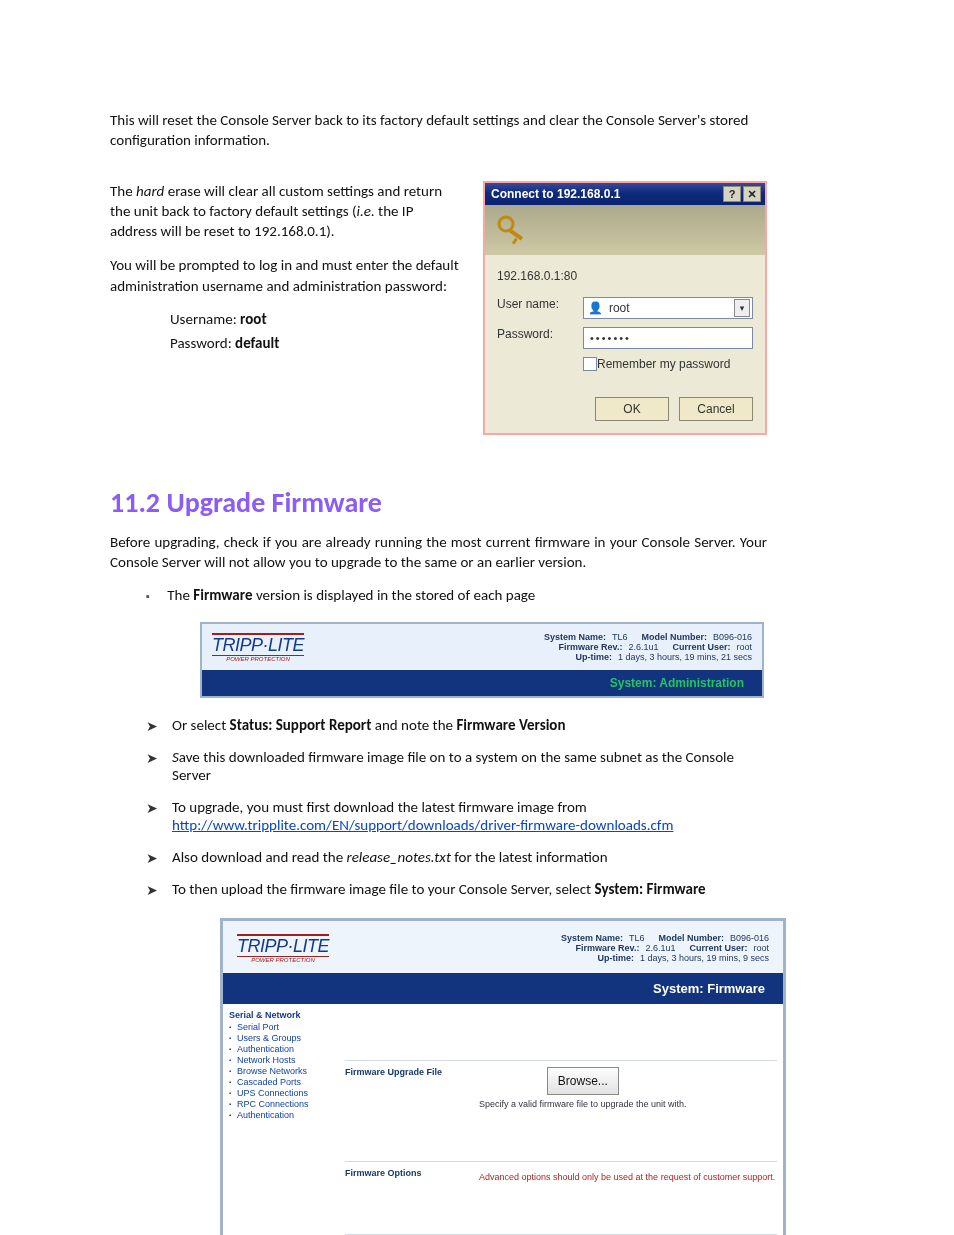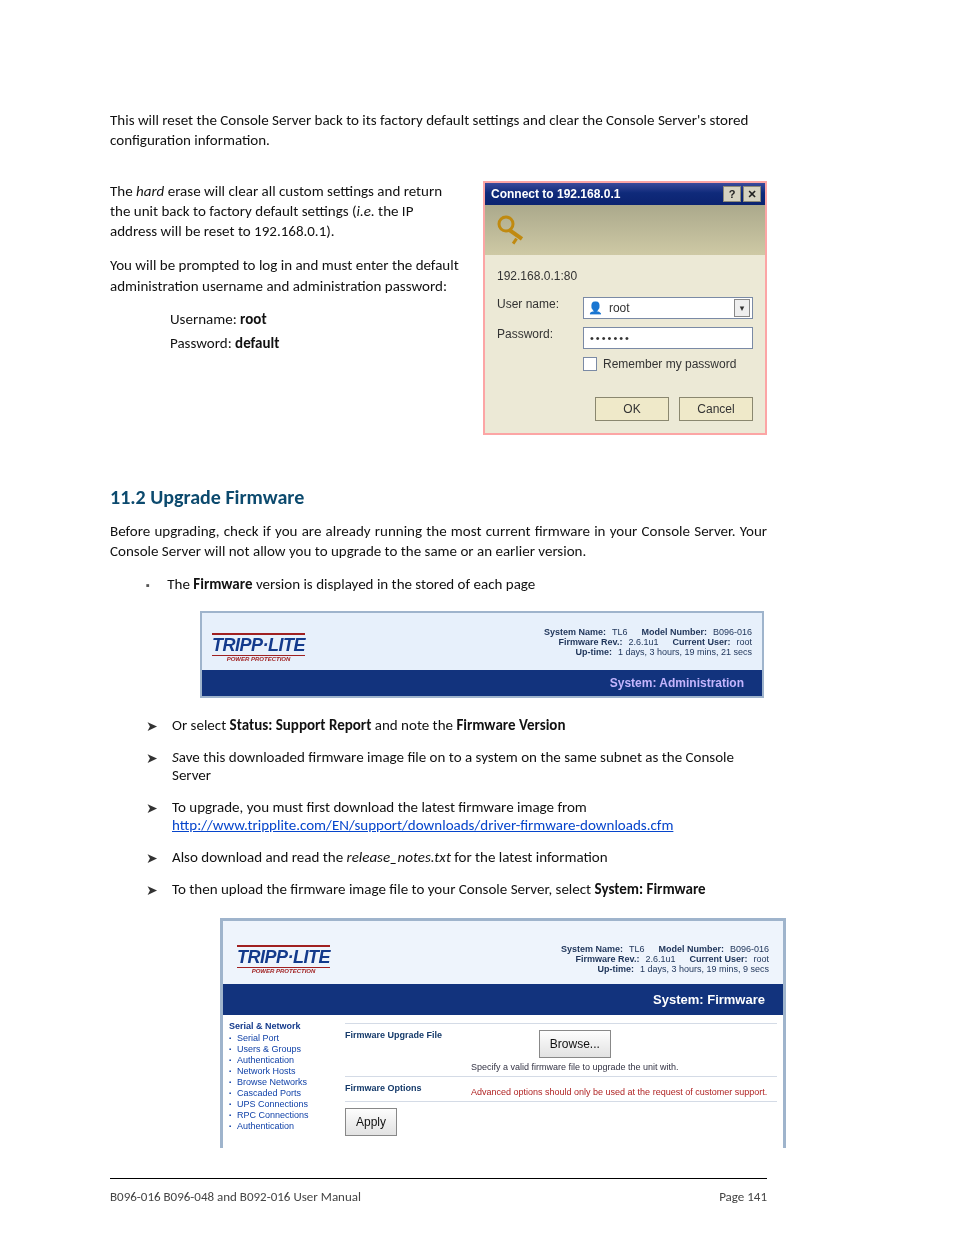--- a/index.html
+++ b/index.html
@@ -76,33 +76,33 @@
     height: 20px;
   }
   .dinput.sel { justify-content: space-between; padding-right: 2px; }
   .dinput .uicon { font-size: 12px; padding: 0 6px 0 4px; color: #b06a00; }
   .dinput .txt { font-size: 12px; }
   .dinput .pw { letter-spacing: 2px; font-size: 11px; padding-left: 6px; }
   .dinput .drop {
     width: 14px; height: 16px; border: 1px solid #888; background: #eee;
     font-size: 9px; text-align: center; line-height: 16px;
   }
-  .rememb { display: flex; align-items: center; gap: 6px; margin-left: 86px; margin-top: 4px; }
+  .rememb { display: flex; align-items: center; margin-left: 86px; margin-top: 4px; }
   .rememb .cb { width: 12px; height: 12px; border: 1px solid #7a8aa5; background: #fff; }
   .dbtns { display: flex; justify-content: flex-end; gap: 10px; margin-top: 26px; }
   .dbtn {
     width: 72px; height: 22px; font-size: 12px;
     background: #efe9c9; border: 1px solid #8a876f;
     display: flex; align-items: center; justify-content: center;
   }
 
   
   h2.section {
-    font-size: 20px;
-    color: #0c4a6e;
+    font-size: 28px;
+    color: #8b5cf6;
     margin: 50px 0 12px 0;
   }
 
   .just { text-align: justify; }
   .squarelist { list-style: none; padding: 0; margin: 0 0 18px 36px; }
   .squarelist li::before { content: "\25AA"; color: #555; margin-right: 14px; font-size: 11px; }
   .squarelist li { font-size: 15px; }
 
   .arrowlist { list-style: none; padding: 0; margin: 0 0 20px 36px; }
   .arrowlist li { position: relative; padding-left: 26px; font-size: 15px; margin-bottom: 14px; }
@@ -117,36 +117,35 @@
     border: 2px solid #9fb4cc;
     font-family: Arial, sans-serif;
   }
   .banner1 .top {
     background: #e7f0fb;
     display: flex; align-items: center; justify-content: space-between;
     padding: 8px 10px;
   }
   .logo {
     font-family: Arial, sans-serif;
-    font-weight: 700;
+    font-weight: 400;
     font-style: italic;
     color: #133a8c;
     line-height: 1;
-    margin-top: 12px;
   }
   .logo .big { font-size: 18px; letter-spacing: -0.5px; }
   .logo .small { font-size: 6px; color: #a02020; display: block; text-align: center; letter-spacing: 0; }
   .logo .over { border-top: 2px solid #a02020; border-bottom: 1px solid #a02020; padding: 1px 0; display:inline-block; }
   .hdrinfo { font-size: 9px; color: #1d3358; display: flex; flex-direction: column; align-items: flex-end; }
   .hdrinfo .row { display: flex; gap: 14px; justify-content: flex-end; }
   .hdrinfo .pair { display: flex; gap: 6px; }
   .hdrinfo .pair .k { font-weight: bold; }
   .banner1 .bluebar {
     background: #12337d;
-    color: #c4b5fd; font-weight: bold; font-size: 12px;
+    color: #22c55e; font-weight: bold; font-size: 12px;
     text-align: right; padding: 6px 18px;
   }
 
   
   .fig2 { margin: 12px 0 0 110px; }
   .banner2 {
     width: 560px;
     border: 3px solid #9fb4cc;
     border-bottom: none;
     font-family: Arial, sans-serif;
@@ -166,22 +165,23 @@
     width: 104px; background: #fff;
     font-size: 9px; color: #1142a8; padding: 6px 6px 0 6px;
   }
   .banner2 .side .head { color: #143a8c; font-weight: bold; margin-bottom: 2px; }
   .banner2 .side .mi { display: block; padding-left: 8px; position: relative; margin-bottom: 1px; }
   .banner2 .side .mi::before { content: "\25AA"; position: absolute; left: 0; font-size: 6px; top: 2px; color: #1142a8; }
   .banner2 .main { flex: 1; padding: 8px 6px; }
   .banner2 .main .sect {
     border-top: 1px solid #d4dbe6;
     padding: 6px 0 4px 0;
-    display: flex; align-items: flex-start; gap: 14px;
+    display: flex; align-items: flex-start; gap: 22px;
     font-size: 9px;
+    margin-top: 48px;
   }
   .banner2 .main .sect .lab { width: 112px; font-weight: bold; color: #153a6a; }
   .banner2 .main .sect .ctnt .note { color: #b02424; font-size: 9px; margin-top: 4px; }
   .browse-wrap { text-align: center; }
   .browse-wrap .hint { font-size: 9px; color: #334; margin-top: 4px; }
   .btn-small {
     display: inline-block;
     border: 1px solid #888;
     background: linear-gradient(#fdfdfd,#e2e2e2);
     font-size: 12px; padding: 6px 10px;

